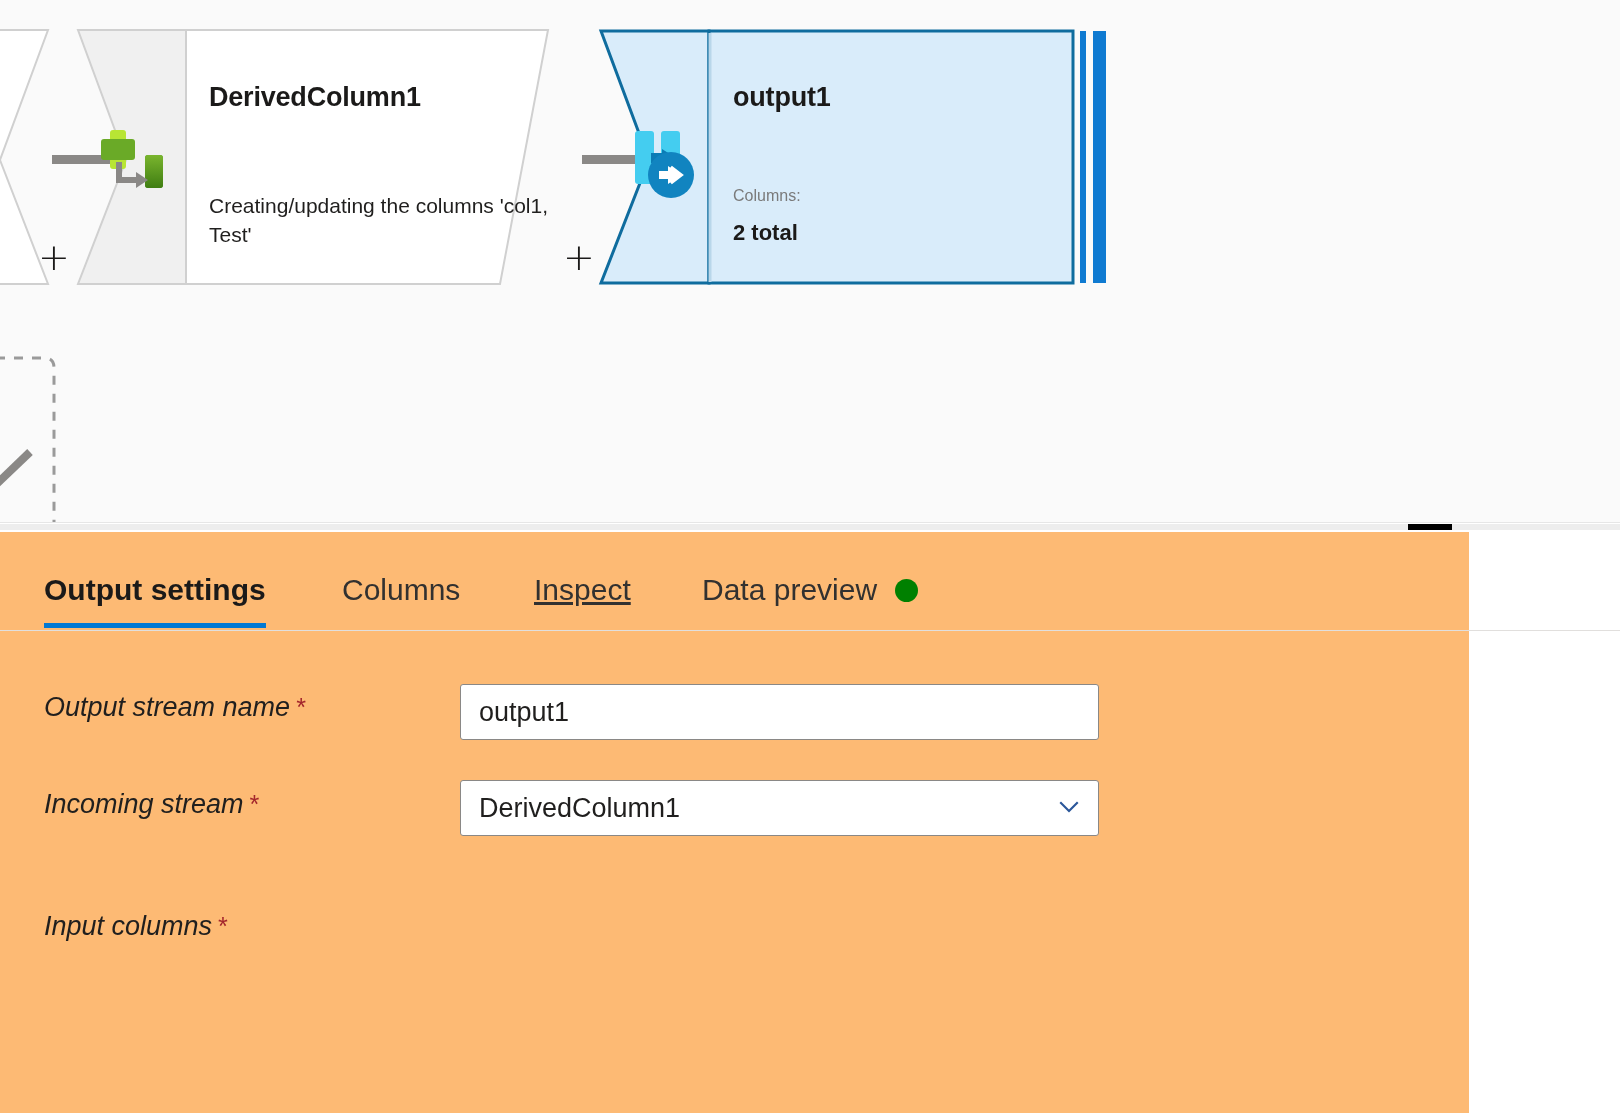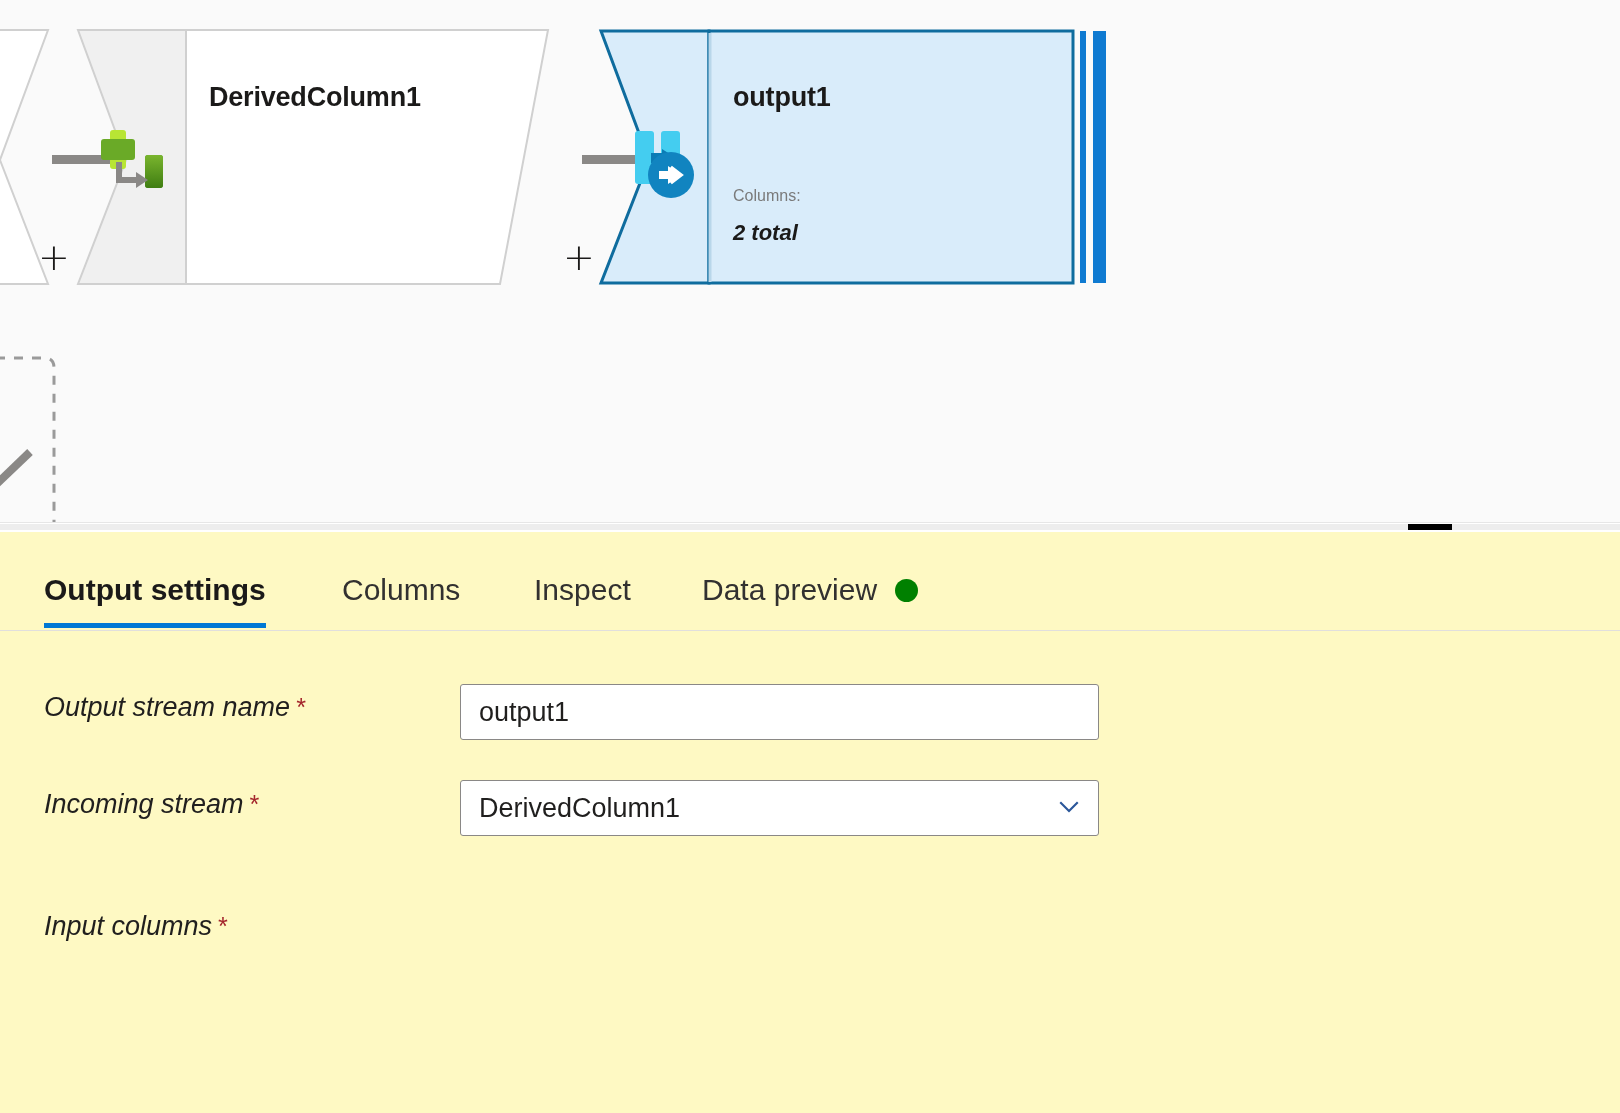--- a/index.html
+++ b/index.html
@@ -53,21 +53,20 @@
   .node-sub-label {
     position: absolute;
     font-size: 16px;
     color: #7a7a7a;
   }
   .node-sub-value {
     position: absolute;
     font-size: 22px;
     font-weight: bold;
     color: #1b1a19;
-    font-style: italic;
   }
   .plus-glyph {
     position: absolute;
     font-size: 38px;
     line-height: 38px;
     color: #1b1a19;
     font-family: "DejaVu Sans", sans-serif;
     font-weight: 300;
     user-select: none;
   }
@@ -94,23 +93,23 @@
     width: 44px;
     height: 6px;
     background: #000000;
     cursor: row-resize;
   }
 
   
   #panel {
     position: absolute;
     left: 0; top: 532px;
-    width: 1620px;
+    width: 1469px;
     height: 581px;
-    background: #fef9c3;
+    background: #fdba74;
   }
 
   
   #tabbar {
     position: absolute;
     left: 0; top: 20px;
     width: 1620px;
     height: 78px;
     border-bottom: 1px solid #e1dfdd;
   }
@@ -256,20 +255,21 @@
       <rect x="659" y="171" width="16" height="8" fill="#ffffff"></rect>
     </g>
 
     <g>
       <path d="M -40 358 L 45 358 Q 54 358 54 368 L 54 530" fill="none" stroke="#9a9a9a" stroke-width="3" stroke-dasharray="9 9"></path>
       <line x1="-20" y1="500" x2="30" y2="452" stroke="#8a8886" stroke-width="8"></line>
     </g>
   </svg>
 
   <div class="node-title" style="left:209px; top:82px;">DerivedColumn1</div>
+  <div class="node-desc" style="left:209px; top:191px;">Creating/updating the columns 'col1, Test'</div>
   <div class="plus-glyph" style="left:38px; top:238px;">+</div>
 
   <div class="node-title" style="left:733px; top:82px;">output1</div>
   <div class="node-sub-label" style="left:733px; top:187px;">Columns:</div>
   <div class="node-sub-value" style="left:733px; top:220px;">2 total</div>
   <div class="plus-glyph" style="left:563px; top:238px;">+</div>
 </div>
 
 <div id="splitter-band"></div>
 <div id="splitter-track"></div>
@@ -278,21 +278,21 @@
 <div id="panel">
 
   <div id="tabbar">
     <div class="tab active" style="left:44px;">
       <span>Output settings</span>
       <span class="tab-underline"></span>
     </div>
     <div class="tab" style="left:342px;">
       <span>Columns</span>
     </div>
-    <div class="tab" style="left:534px;">
+    <div class="tab" style="left:534px;text-decoration:underline;">
       <span>Inspect</span>
     </div>
     <div class="tab" style="left:702px;">
       <span>Data preview</span>
       <span class="status-dot"></span>
     </div>
   </div>
 
   <div class="form-row" style="top:152px;">
     <div class="form-label" style="top:8px;">

